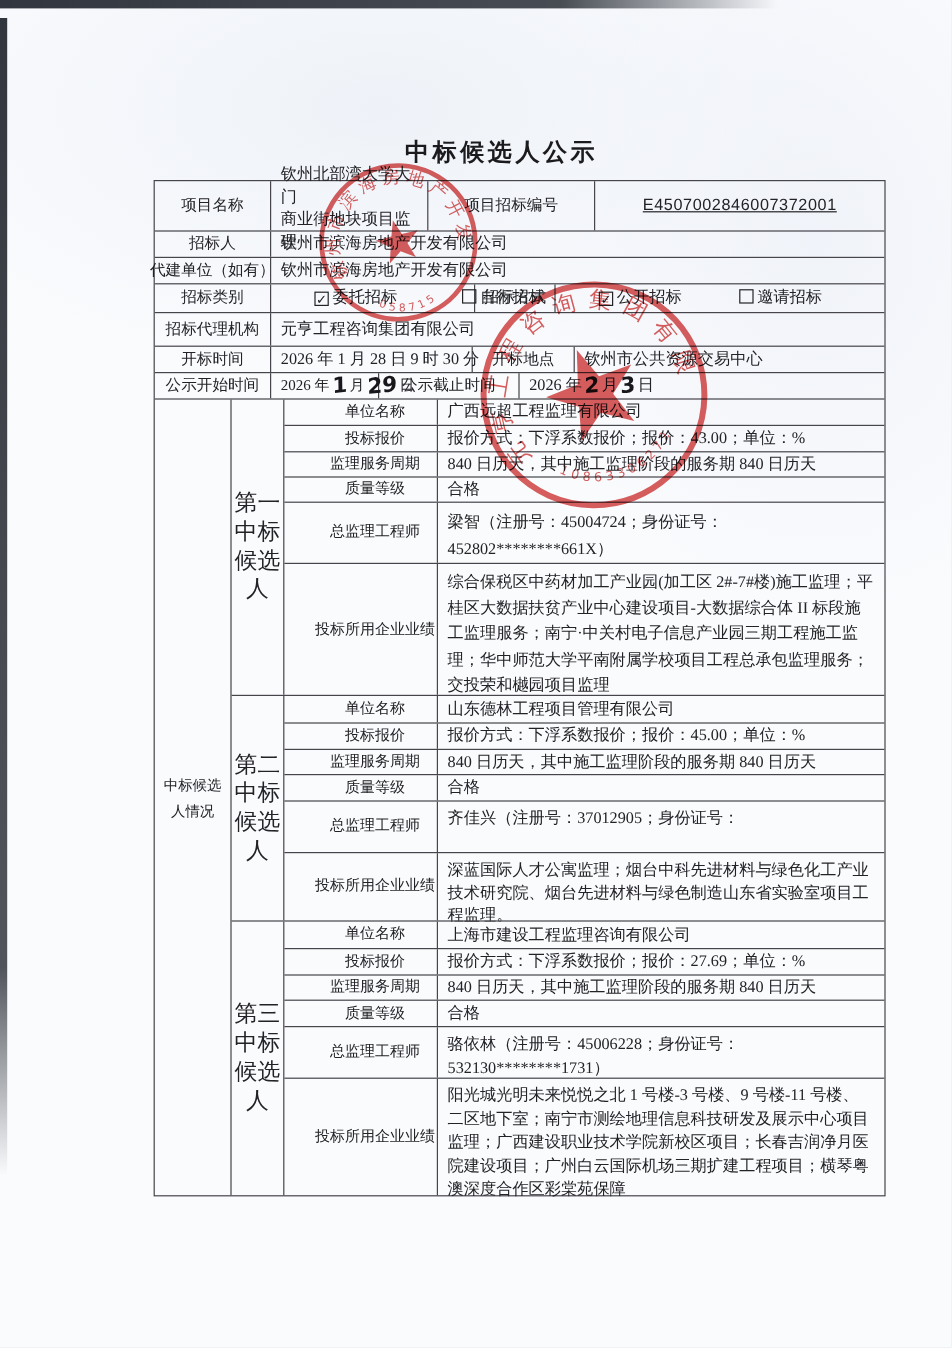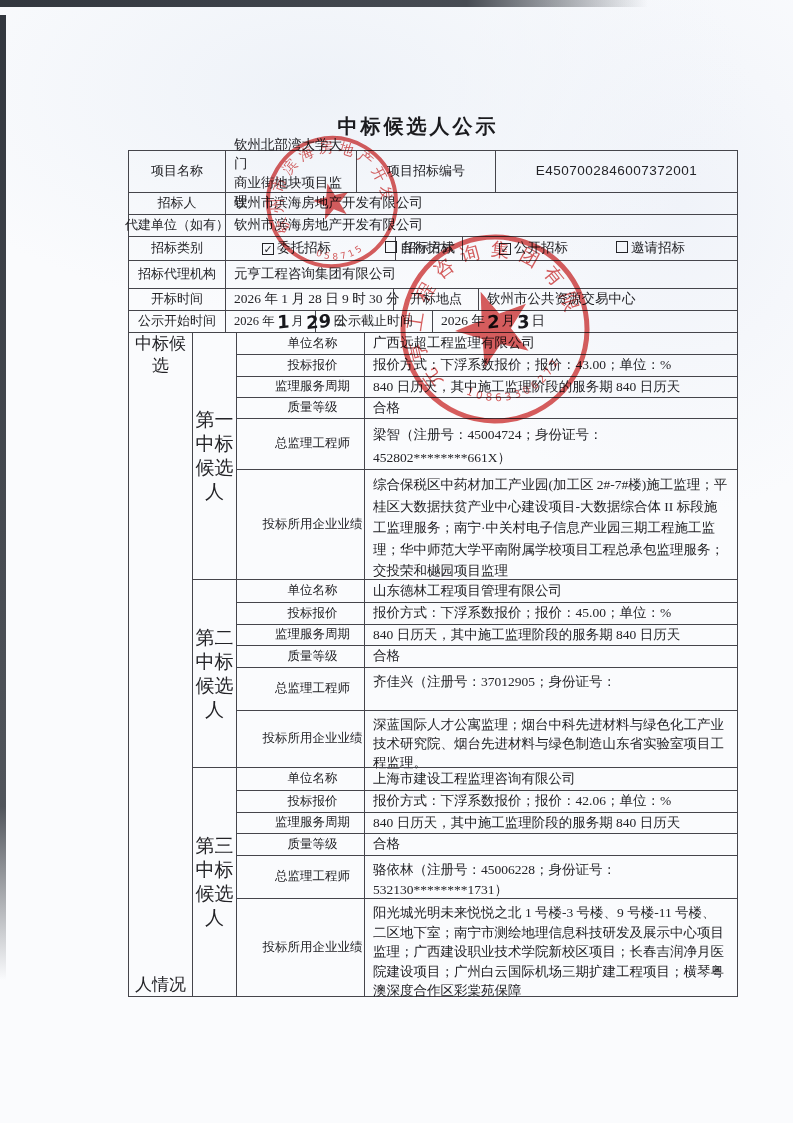--- a/index.html
+++ b/index.html
@@ -21,33 +21,33 @@
   .tbl{position:absolute;left:128px;top:150px;width:610px;border:1.5px solid #45454b;
     box-sizing:border-box;font-size:13.5px;line-height:1.25;}
   .tbl *{box-sizing:border-box;}
   .hrow{display:flex;border-bottom:1px solid #45454b;}
   .c{border-right:1px solid #45454b;display:flex;align-items:center;}
   .c:last-child{border-right:none;}
   .lab{justify-content:center;text-align:center;font-size:13px;white-space:nowrap;overflow:visible;}
   .val{padding-left:8px;}
   .center{justify-content:center;padding-left:0;}
   .nowrap{white-space:nowrap;}
-  .num{font-family:"Liberation Sans","DejaVu Sans",sans-serif;font-size:13.5px;letter-spacing:.5px;}
+  .num{font-family:"Liberation Sans","DejaVu Sans",sans-serif;font-size:13.5px;letter-spacing:.5px;text-decoration:underline;}
   .twolines{display:block;padding:2px 6px 0 8px;line-height:19px;}
   .cb{display:inline-block;width:12px;height:12px;border:1.4px solid #232327;margin-right:3px;
     vertical-align:-1px;text-align:center;line-height:11px;font-size:11px;font-family:"DejaVu Sans",sans-serif;}
   .opt{white-space:nowrap;padding-left:28px;}
   .hand{font-family:"DejaVu Sans",sans-serif;font-size:18px;font-weight:600;color:#17171c;
     display:inline-block;transform:rotate(-6deg) skewX(-5deg);margin:0 2px;position:relative;top:1px;}
   .ink-slash{display:inline-block;width:2.5px;height:16px;background:#25252c;border-radius:1px;
     transform:rotate(15deg);margin-left:7px;position:relative;top:1px;}
   
   .cands{display:flex;}
   .colA{width:64px;border-right:1px solid #45454b;display:flex;flex-direction:column;
-    align-items:center;justify-content:space-between;text-align:center;line-height:22px;font-size:17px;}
+    align-items:center;justify-content:center;text-align:center;line-height:22px;font-size:12px;}
   .candcol{flex:1;display:flex;flex-direction:column;}
   .cand{display:flex;}
   .cand + .cand{border-top:1px solid #45454b;}
   .colB{width:44px;border-right:1px solid #45454b;display:flex;flex-direction:column;
     align-items:center;justify-content:center;text-align:center;line-height:24px;font-size:19px;}
   .srows{flex:1;display:flex;flex-direction:column;}
   .srow{display:flex;}
   .srow + .srow{border-top:1px solid #45454b;}
   .sl{width:104px;border-right:1px solid #45454b;display:flex;align-items:center;
     justify-content:center;text-align:center;font-size:12.5px;margin-left:24px;}
@@ -229,21 +229,21 @@
             <div>候选</div>
             <div>人</div>
           </div>
           <div class="srows">
             <div class="srow" style="height:22px">
               <div class="sl">单位名称</div>
               <div class="sv">上海市建设工程监理咨询有限公司</div>
             </div>
             <div class="srow" style="height:22px">
               <div class="sl">投标报价</div>
-              <div class="sv">报价方式：下浮系数报价；报价：42.06；单位：%</div>
+              <div class="sv">报价方式：下浮系数报价；报价：27.69；单位：%</div>
             </div>
             <div class="srow" style="height:21px">
               <div class="sl">监理服务周期</div>
               <div class="sv">840 日历天，其中施工监理阶段的服务期 840 日历天</div>
             </div>
             <div class="srow" style="height:22px">
               <div class="sl">质量等级</div>
               <div class="sv">合格</div>
             </div>
             <div class="srow" style="height:43px">

